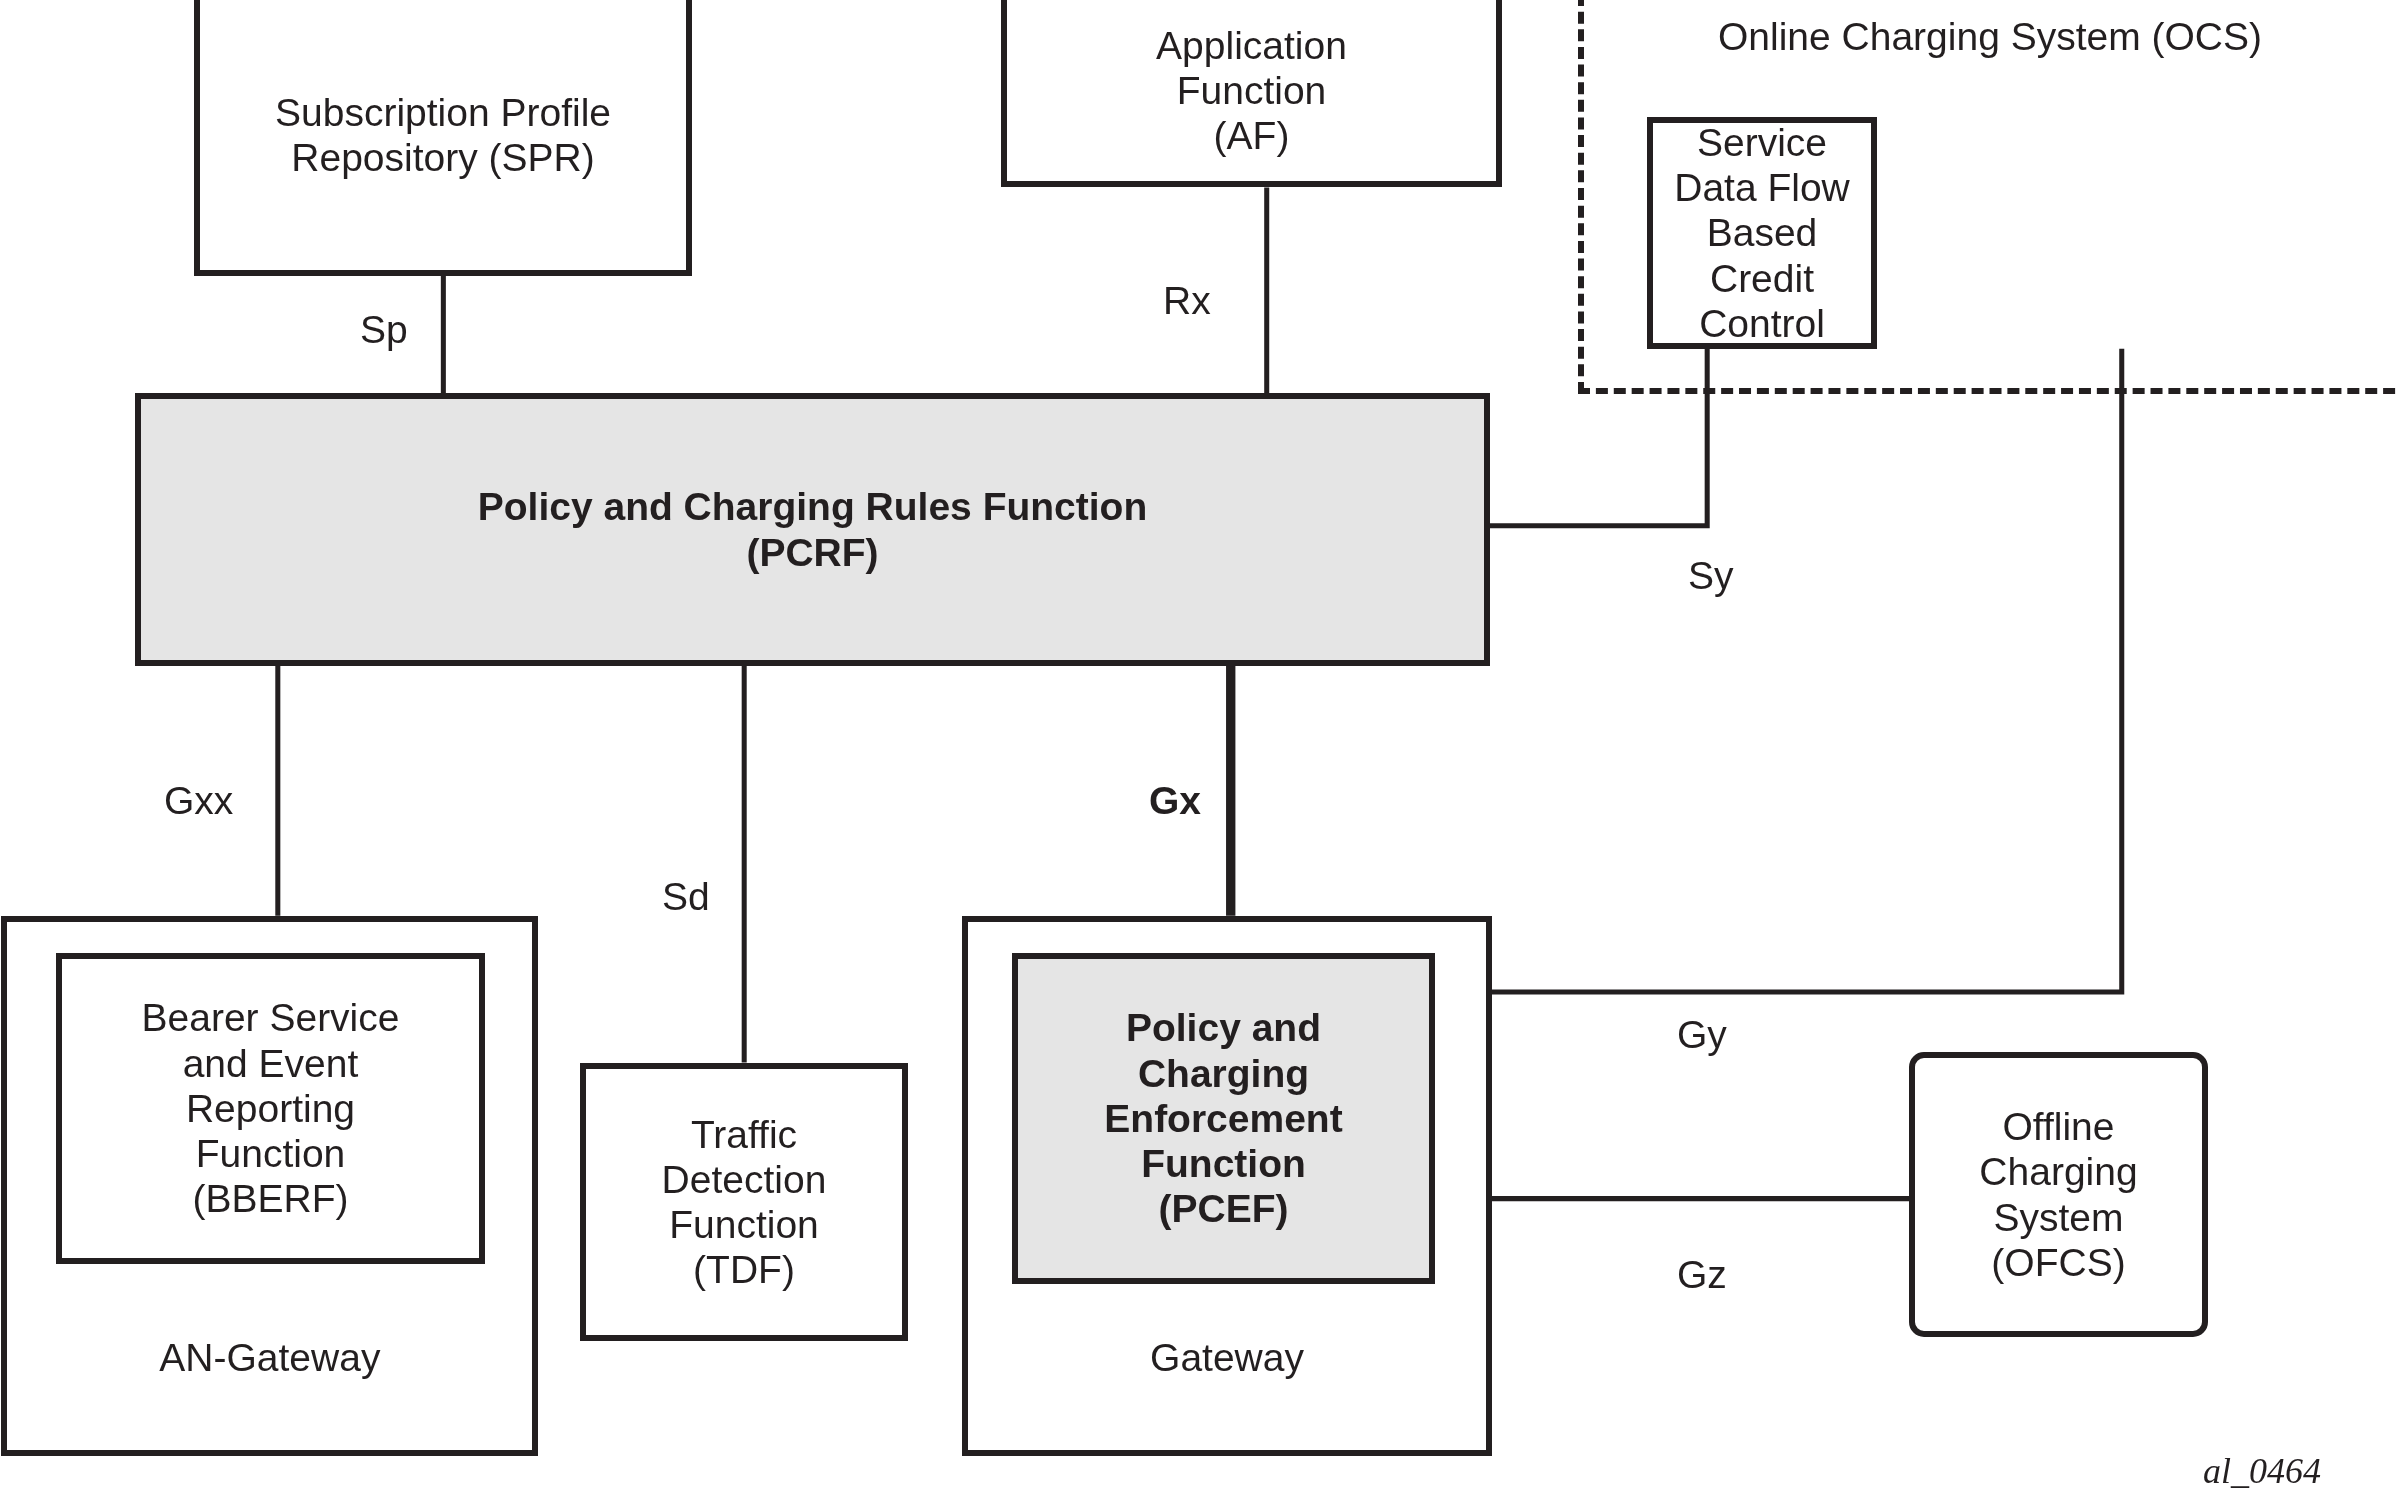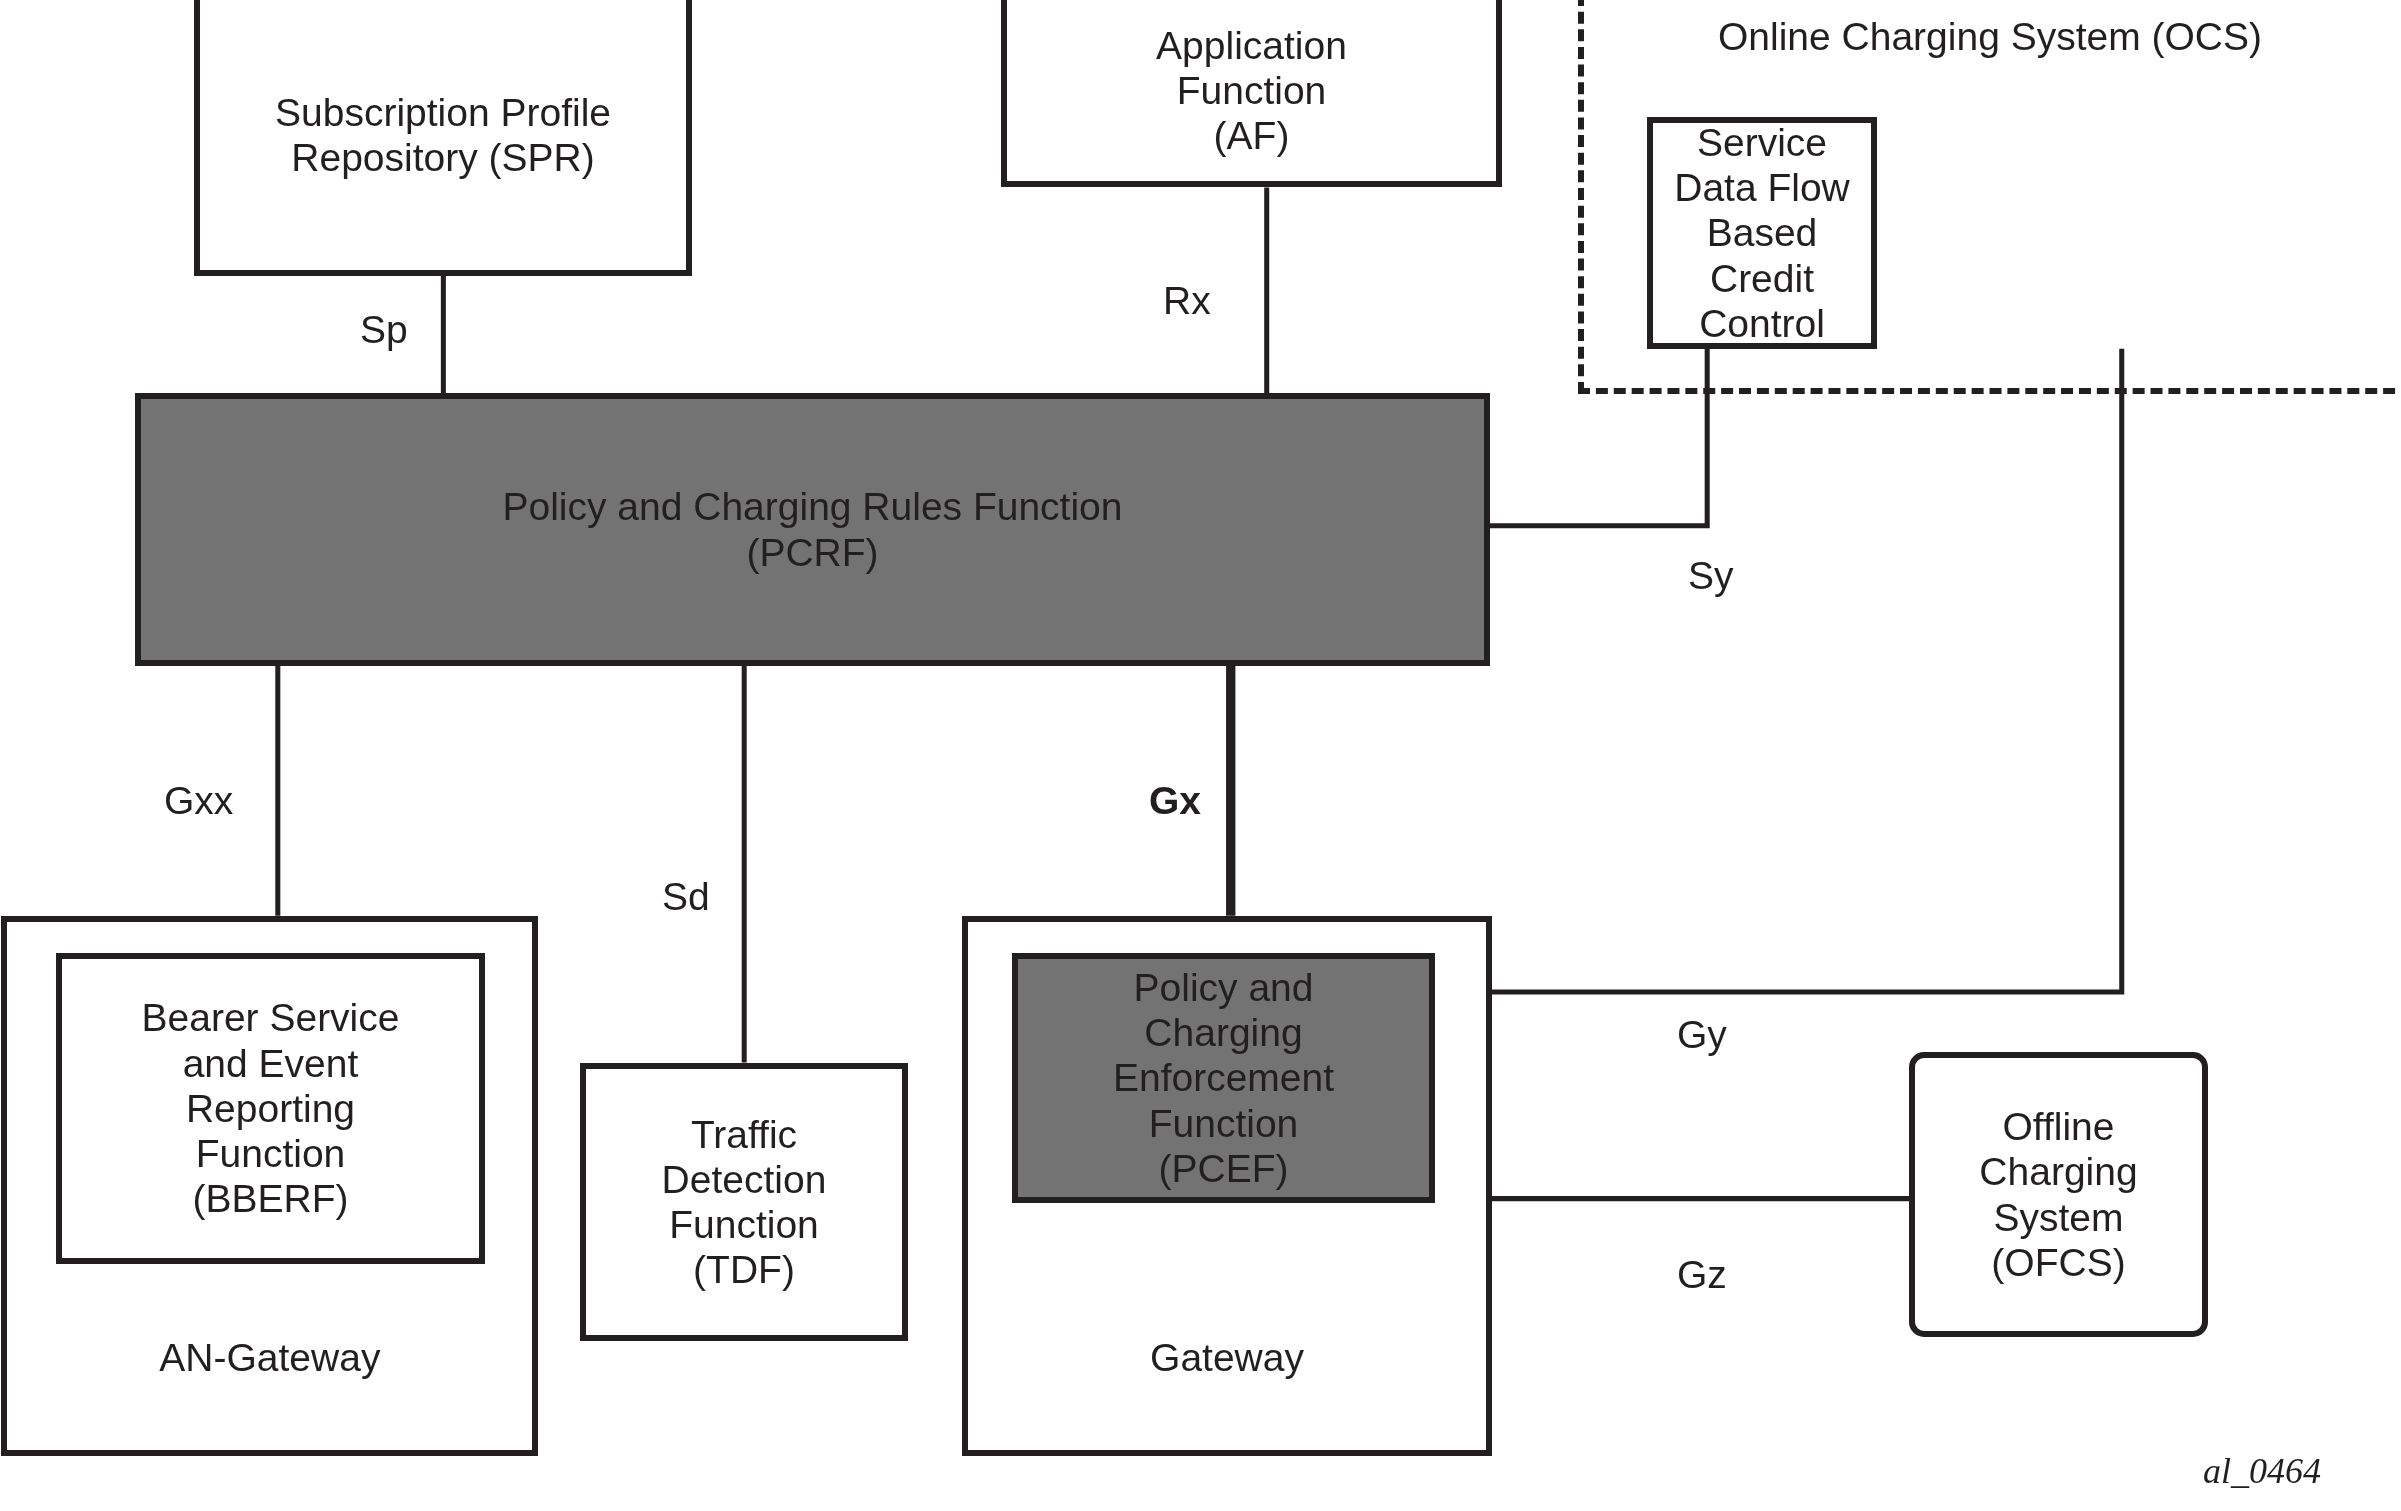--- a/index.html
+++ b/index.html
@@ -31,21 +31,21 @@
     justify-content: center;
     text-align: center;
     background: #ffffff;
     border: 6.5px solid #231f20;
     line-height: 1.16;
   }
   .node .txt {
     display: block;
     white-space: pre-line;
   }
-  .shaded { background: #737373; }
+  .shaded { background: #e5e5e5; font-weight: bold; }
   .container-node {
     align-items: flex-start;
     justify-content: center;
   }
   .dashed-group {
     position: absolute;
     box-sizing: border-box;
     background: transparent;
     border: 6.5px dashed #231f20;
   }
@@ -140,21 +140,21 @@
   </div>
 
   <div class="node" style="left:580px; top:1063px; width:328px; height:278px; font-size:39px;">
     <span class="txt">Traffic
 Detection
 Function
 (TDF)</span>
   </div>
 
   <div class="node container-node" style="left:962px; top:916px; width:530px; height:540px;"></div>
-  <div class="node shaded" style="left:1012px; top:953px; width:423px; height:250px; font-size:39px;">
+  <div class="node shaded" style="left:1012px; top:953px; width:423px; height:331px; font-size:39px;">
     <span class="txt">Policy and
 Charging
 Enforcement
 Function
 (PCEF)</span>
   </div>
   <div class="inner-caption" style="left:962px; top:1335px; width:530px; font-size:39px;">
     <span class="txt">Gateway</span>
   </div>
 

